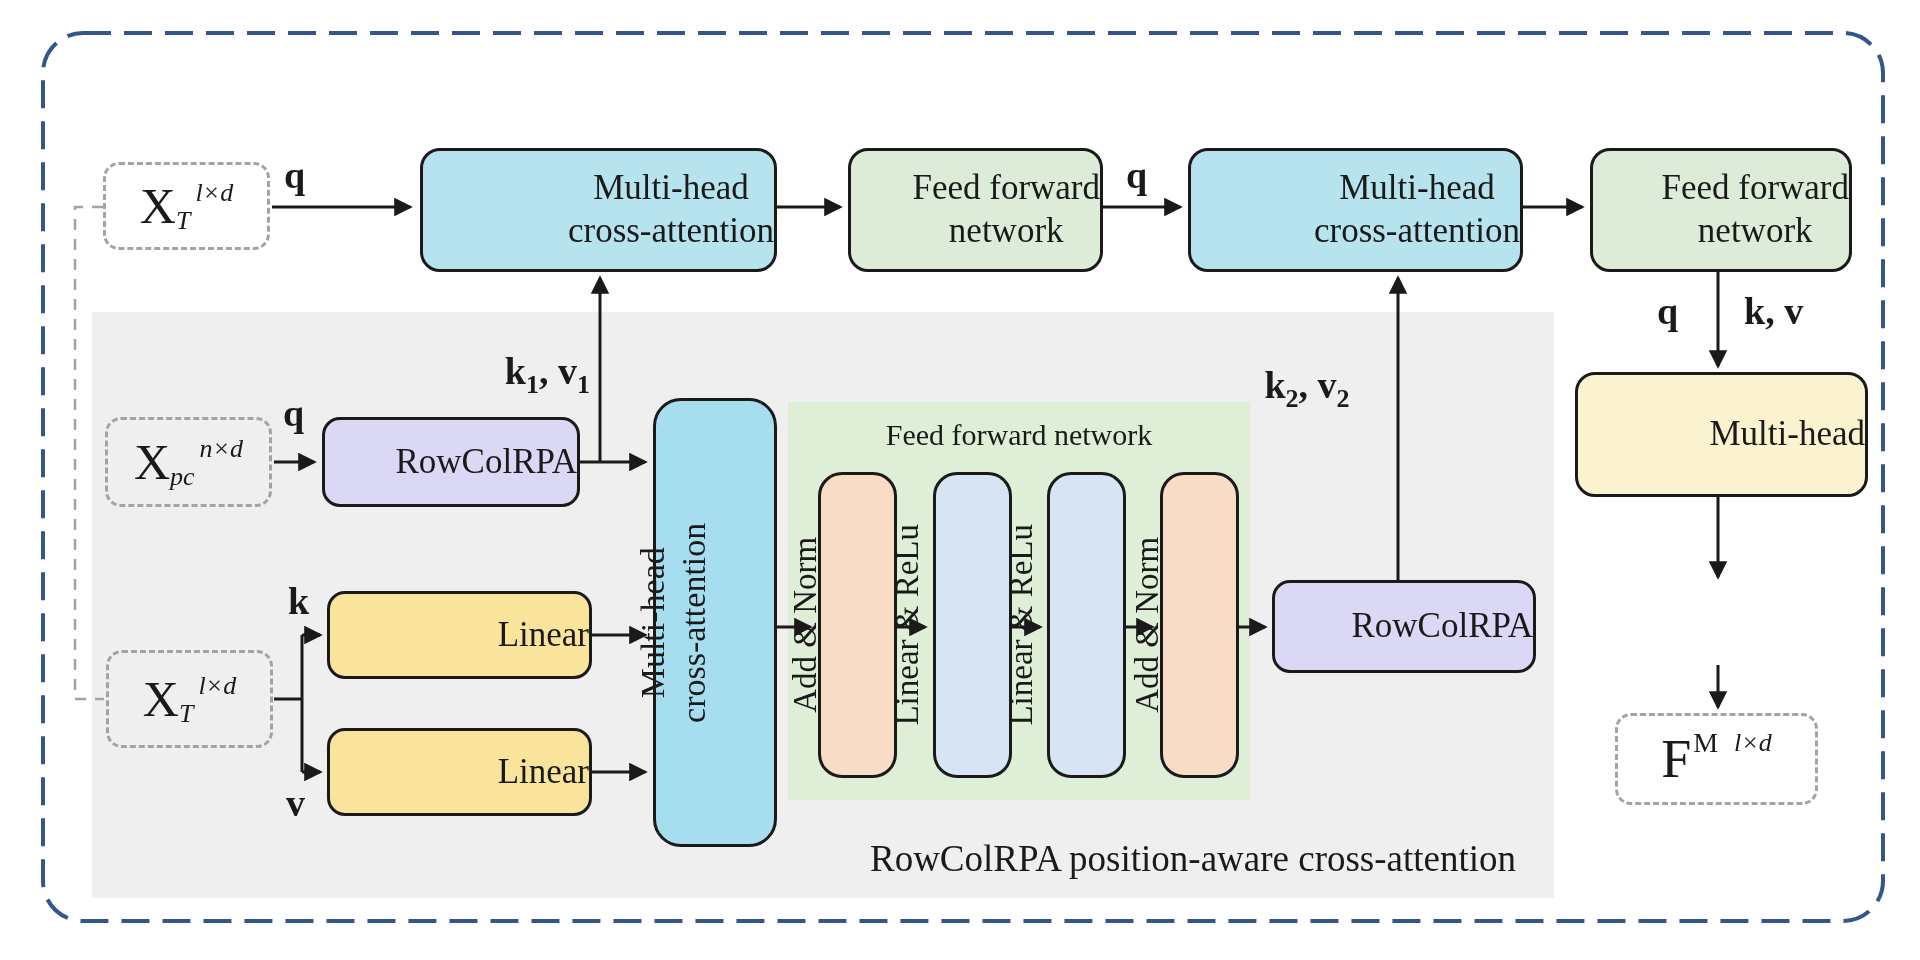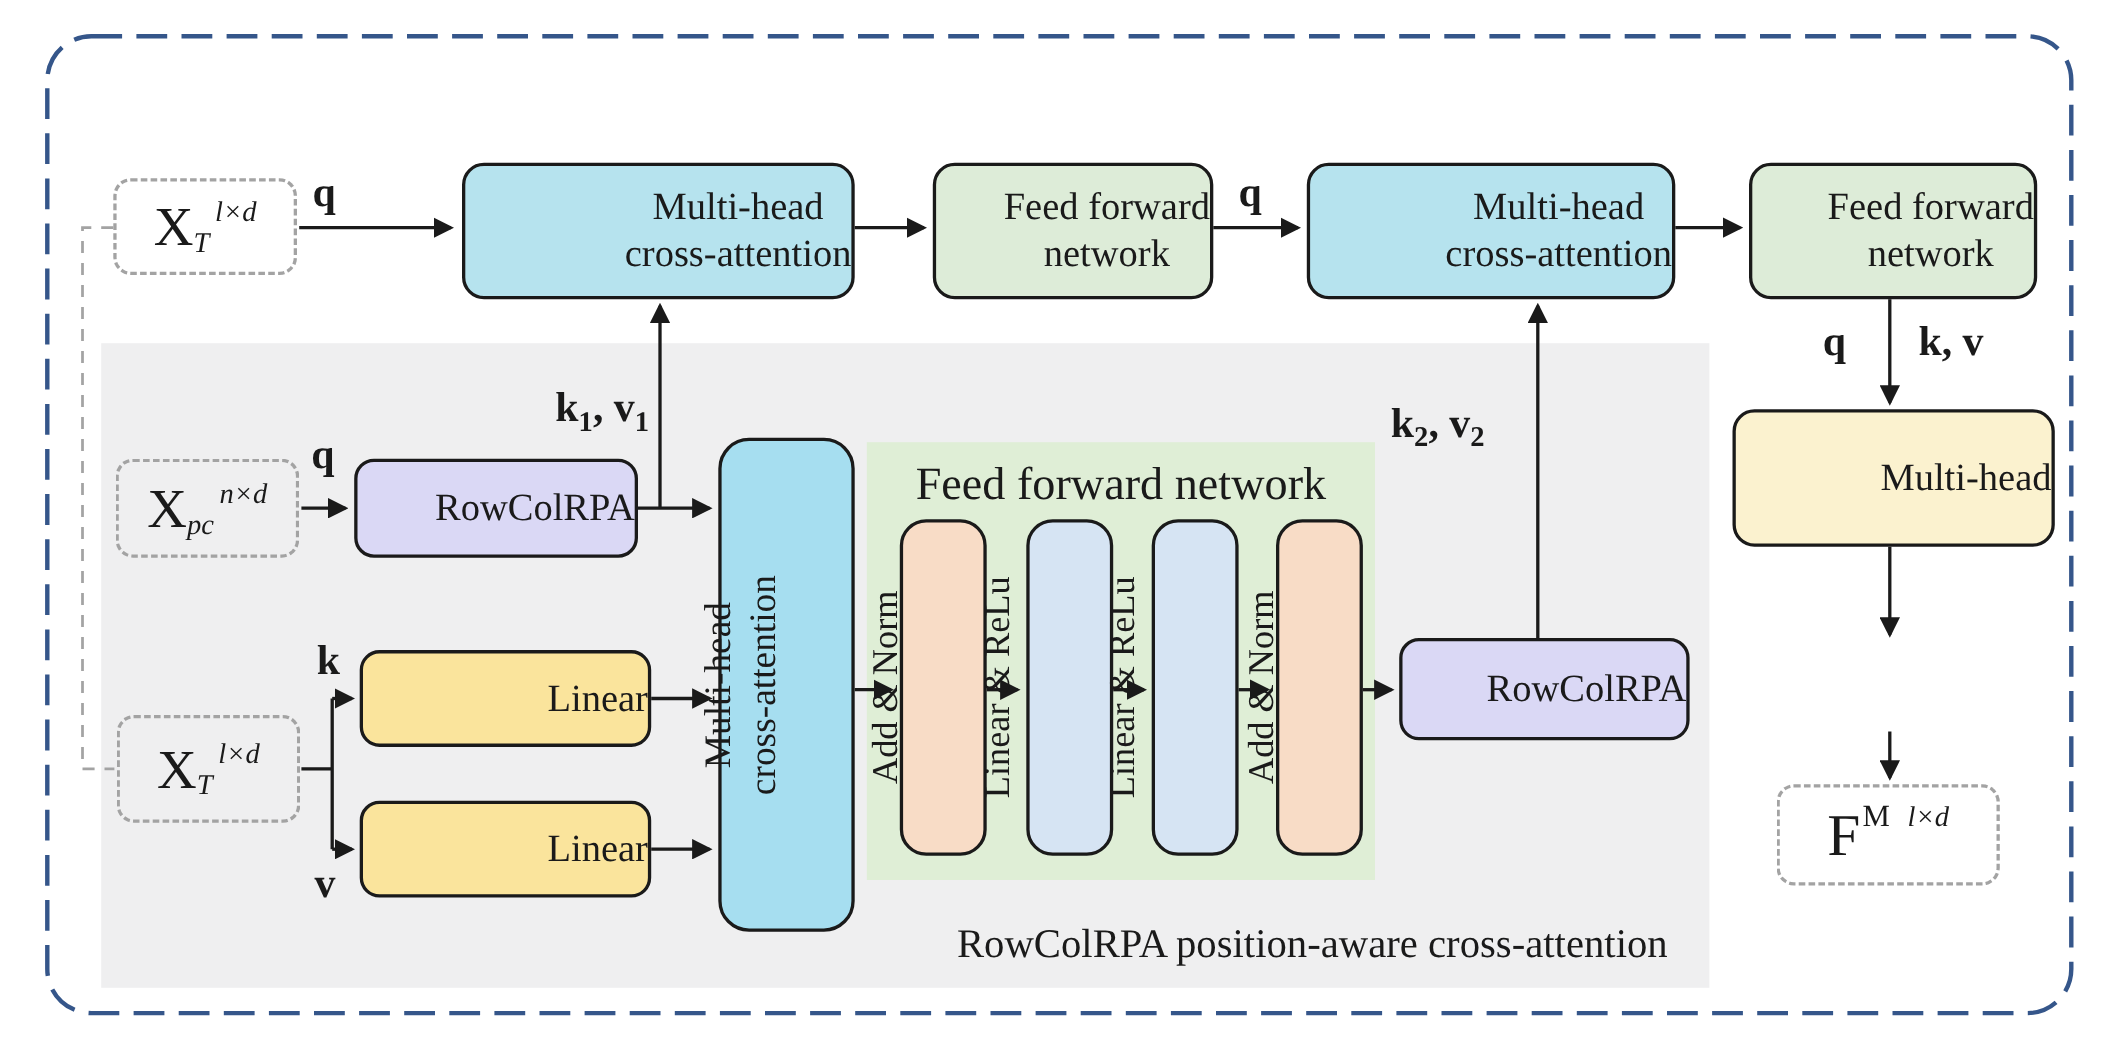--- a/index.html
+++ b/index.html
@@ -16,21 +16,21 @@
   }
   .dashedbox{
     position:absolute;box-sizing:border-box;border:3px dashed var(--c-dashgray,#a3a3a3);
     border-radius:16px;background:#fff;display:flex;align-items:center;justify-content:center;
   }
   .fs35{font-size:35px;line-height:1.22;}
   .vbox .vtext{transform:rotate(-90deg);white-space:nowrap;text-align:center;font-size:33px;line-height:1.2;}
   .vmhca .vtext{font-size:34px;}
   .lbl{position:absolute;font-weight:bold;font-size:38px;line-height:1;white-space:nowrap;}
   .lbl sub{font-size:26px;}
-  .regionlabel{position:absolute;font-size:42px;line-height:1;text-align:center;white-space:nowrap;}
+  .regionlabel{position:absolute;font-size:30px;line-height:1;text-align:center;white-space:nowrap;}
   .title{position:absolute;left:43px;width:1840px;top:54px;text-align:center;
          font-size:43px;font-weight:bold;line-height:1.1;}
   .tensor{display:flex;align-items:center;line-height:1;}
   .tbase{font-size:50px;}
   .tsub{font-size:26px;font-style:italic;transform:translateY(15px);}
   .tsup{font-size:26px;font-style:italic;transform:translateY(-13px);margin-left:5px;}
   .fbase{font-size:54px;}
   .fsupm{font-size:28px;transform:translateY(-16px);margin-left:2px;}
   .fdim{font-size:26px;font-style:italic;transform:translateY(-16px);margin-left:16px;}
   svg.wires{position:absolute;left:0;top:0;pointer-events:none;}

